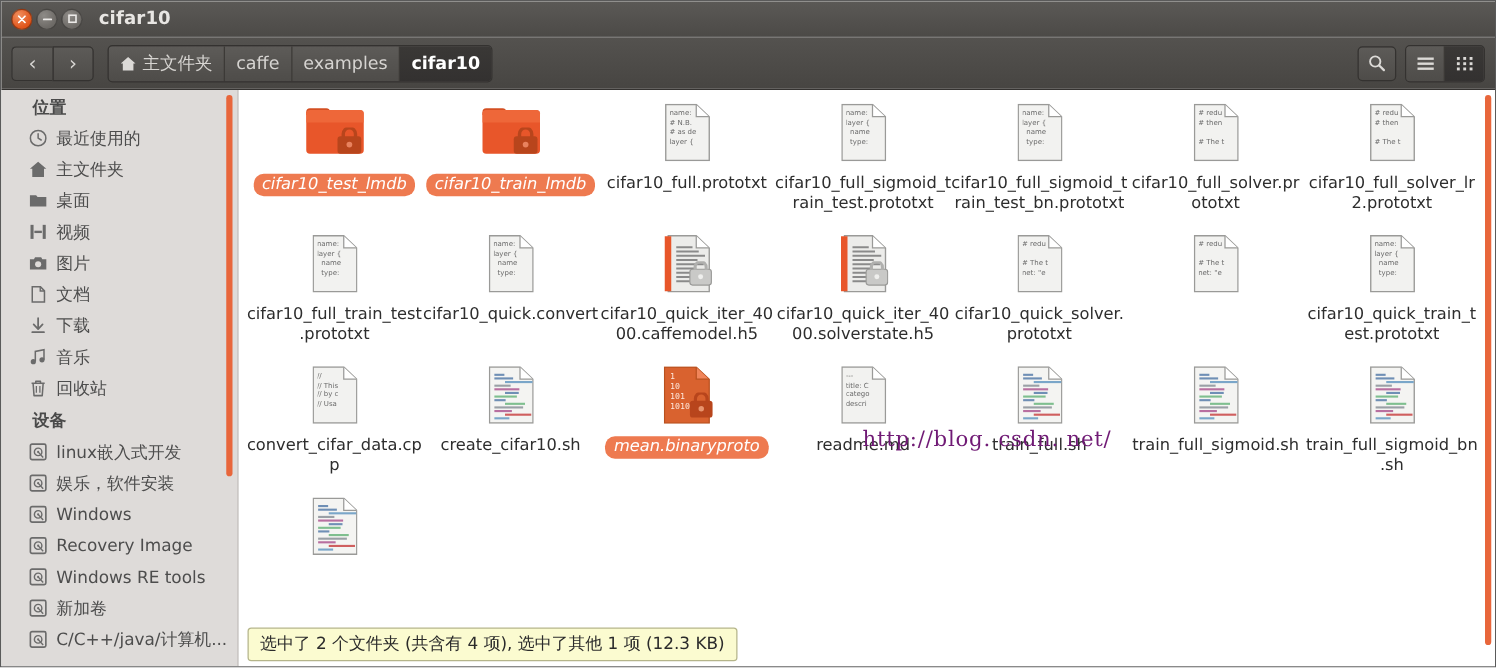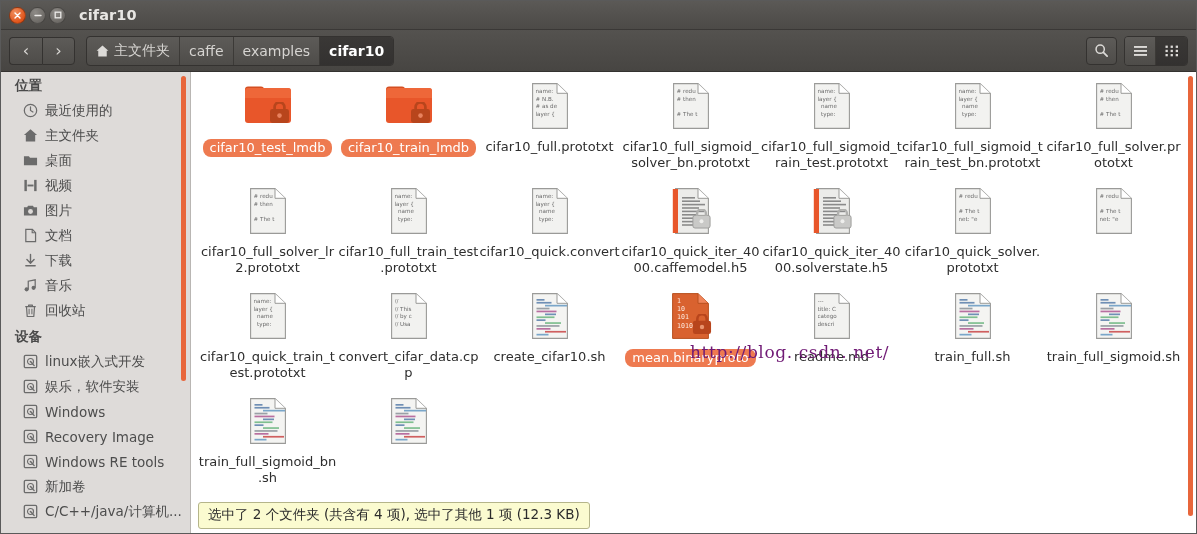--- a/index.html
+++ b/index.html
@@ -109,21 +109,21 @@
   
   .sidebar {
     width: 190px; height: 461px;
     background: #dedbd9;
     position: relative;
     overflow: hidden;
     flex-shrink: 0;
   }
   .sb-head {
     font-size: 13.5px; font-weight: bold; color: #4a4a4a;
-    padding: 5px 0 3px 14px;
+    padding: 5px 0 3px 25px;
   }
   .sb-item {
     display: flex; align-items: center; gap: 7px;
     height: 25px;
     padding-left: 22px;
     font-size: 13.5px; color: #4d4d4d;
     white-space: nowrap; overflow: hidden;
   }
   .sb-ico { width: 15px; height: 15px; flex-shrink: 0; display:block; }
   .sb-scroll {
@@ -165,20 +165,21 @@
     font-size: 13px; line-height: 15.5px;
     color: #2e2e2e; text-align: center;
     max-width: 148px;
     word-break: break-word;
   }
   .label.sel {
     background: #ee7a50;
     color: #ffffff;
     border-radius: 8px;
     padding: 1px 7px;
+    font-style: italic;
   }
   .pane-scroll {
     position: absolute; right: 3px; top: 4px;
     width: 5px; height: 440px;
     background: #e8663b; border-radius: 3px;
   }
 
   
   .watermark {
     position: absolute;
@@ -483,37 +484,20 @@
             <div class="label">cifar10_full.prototxt</div>
           </div>
           <div class="cell">
             <div class="ico-wrap">
               <div class="doc">
                 <svg width="36" height="46" viewBox="0 0 36 46" style="position:absolute;left:0;top:0">
                   <path d="M0.6 0.6 H25 L35.4 10.4 V45.4 H0.6 Z" fill="#f2f2f0" stroke="#9a9a98" stroke-width="1.1"></path>
                   <path d="M25 0.8 V10.3 H35.2" fill="#ffffff" stroke="#9a9a98" stroke-width="1"></path>
                 </svg>
                 <div class="txt-lines">
-                  <div style="white-space:pre"># redu</div>
-                  <div style="white-space:pre"># then</div>
-                  <div style="white-space:pre">&nbsp;</div>
-                  <div style="white-space:pre"># The t</div>
-                </div>
-              </div>
-            </div>
-            <div class="label">cifar10_full_sigmoid_solver_bn.prototxt</div>
-          </div>
-          <div class="cell">
-            <div class="ico-wrap">
-              <div class="doc">
-                <svg width="36" height="46" viewBox="0 0 36 46" style="position:absolute;left:0;top:0">
-                  <path d="M0.6 0.6 H25 L35.4 10.4 V45.4 H0.6 Z" fill="#f2f2f0" stroke="#9a9a98" stroke-width="1.1"></path>
-                  <path d="M25 0.8 V10.3 H35.2" fill="#ffffff" stroke="#9a9a98" stroke-width="1"></path>
-                </svg>
-                <div class="txt-lines">
                   <div style="white-space:pre">name:</div>
                   <div style="white-space:pre">layer {</div>
                   <div style="white-space:pre">  name</div>
                   <div style="white-space:pre">  type:</div>
                 </div>
               </div>
             </div>
             <div class="label">cifar10_full_sigmoid_train_test.prototxt</div>
           </div>
           <div class="cell">

